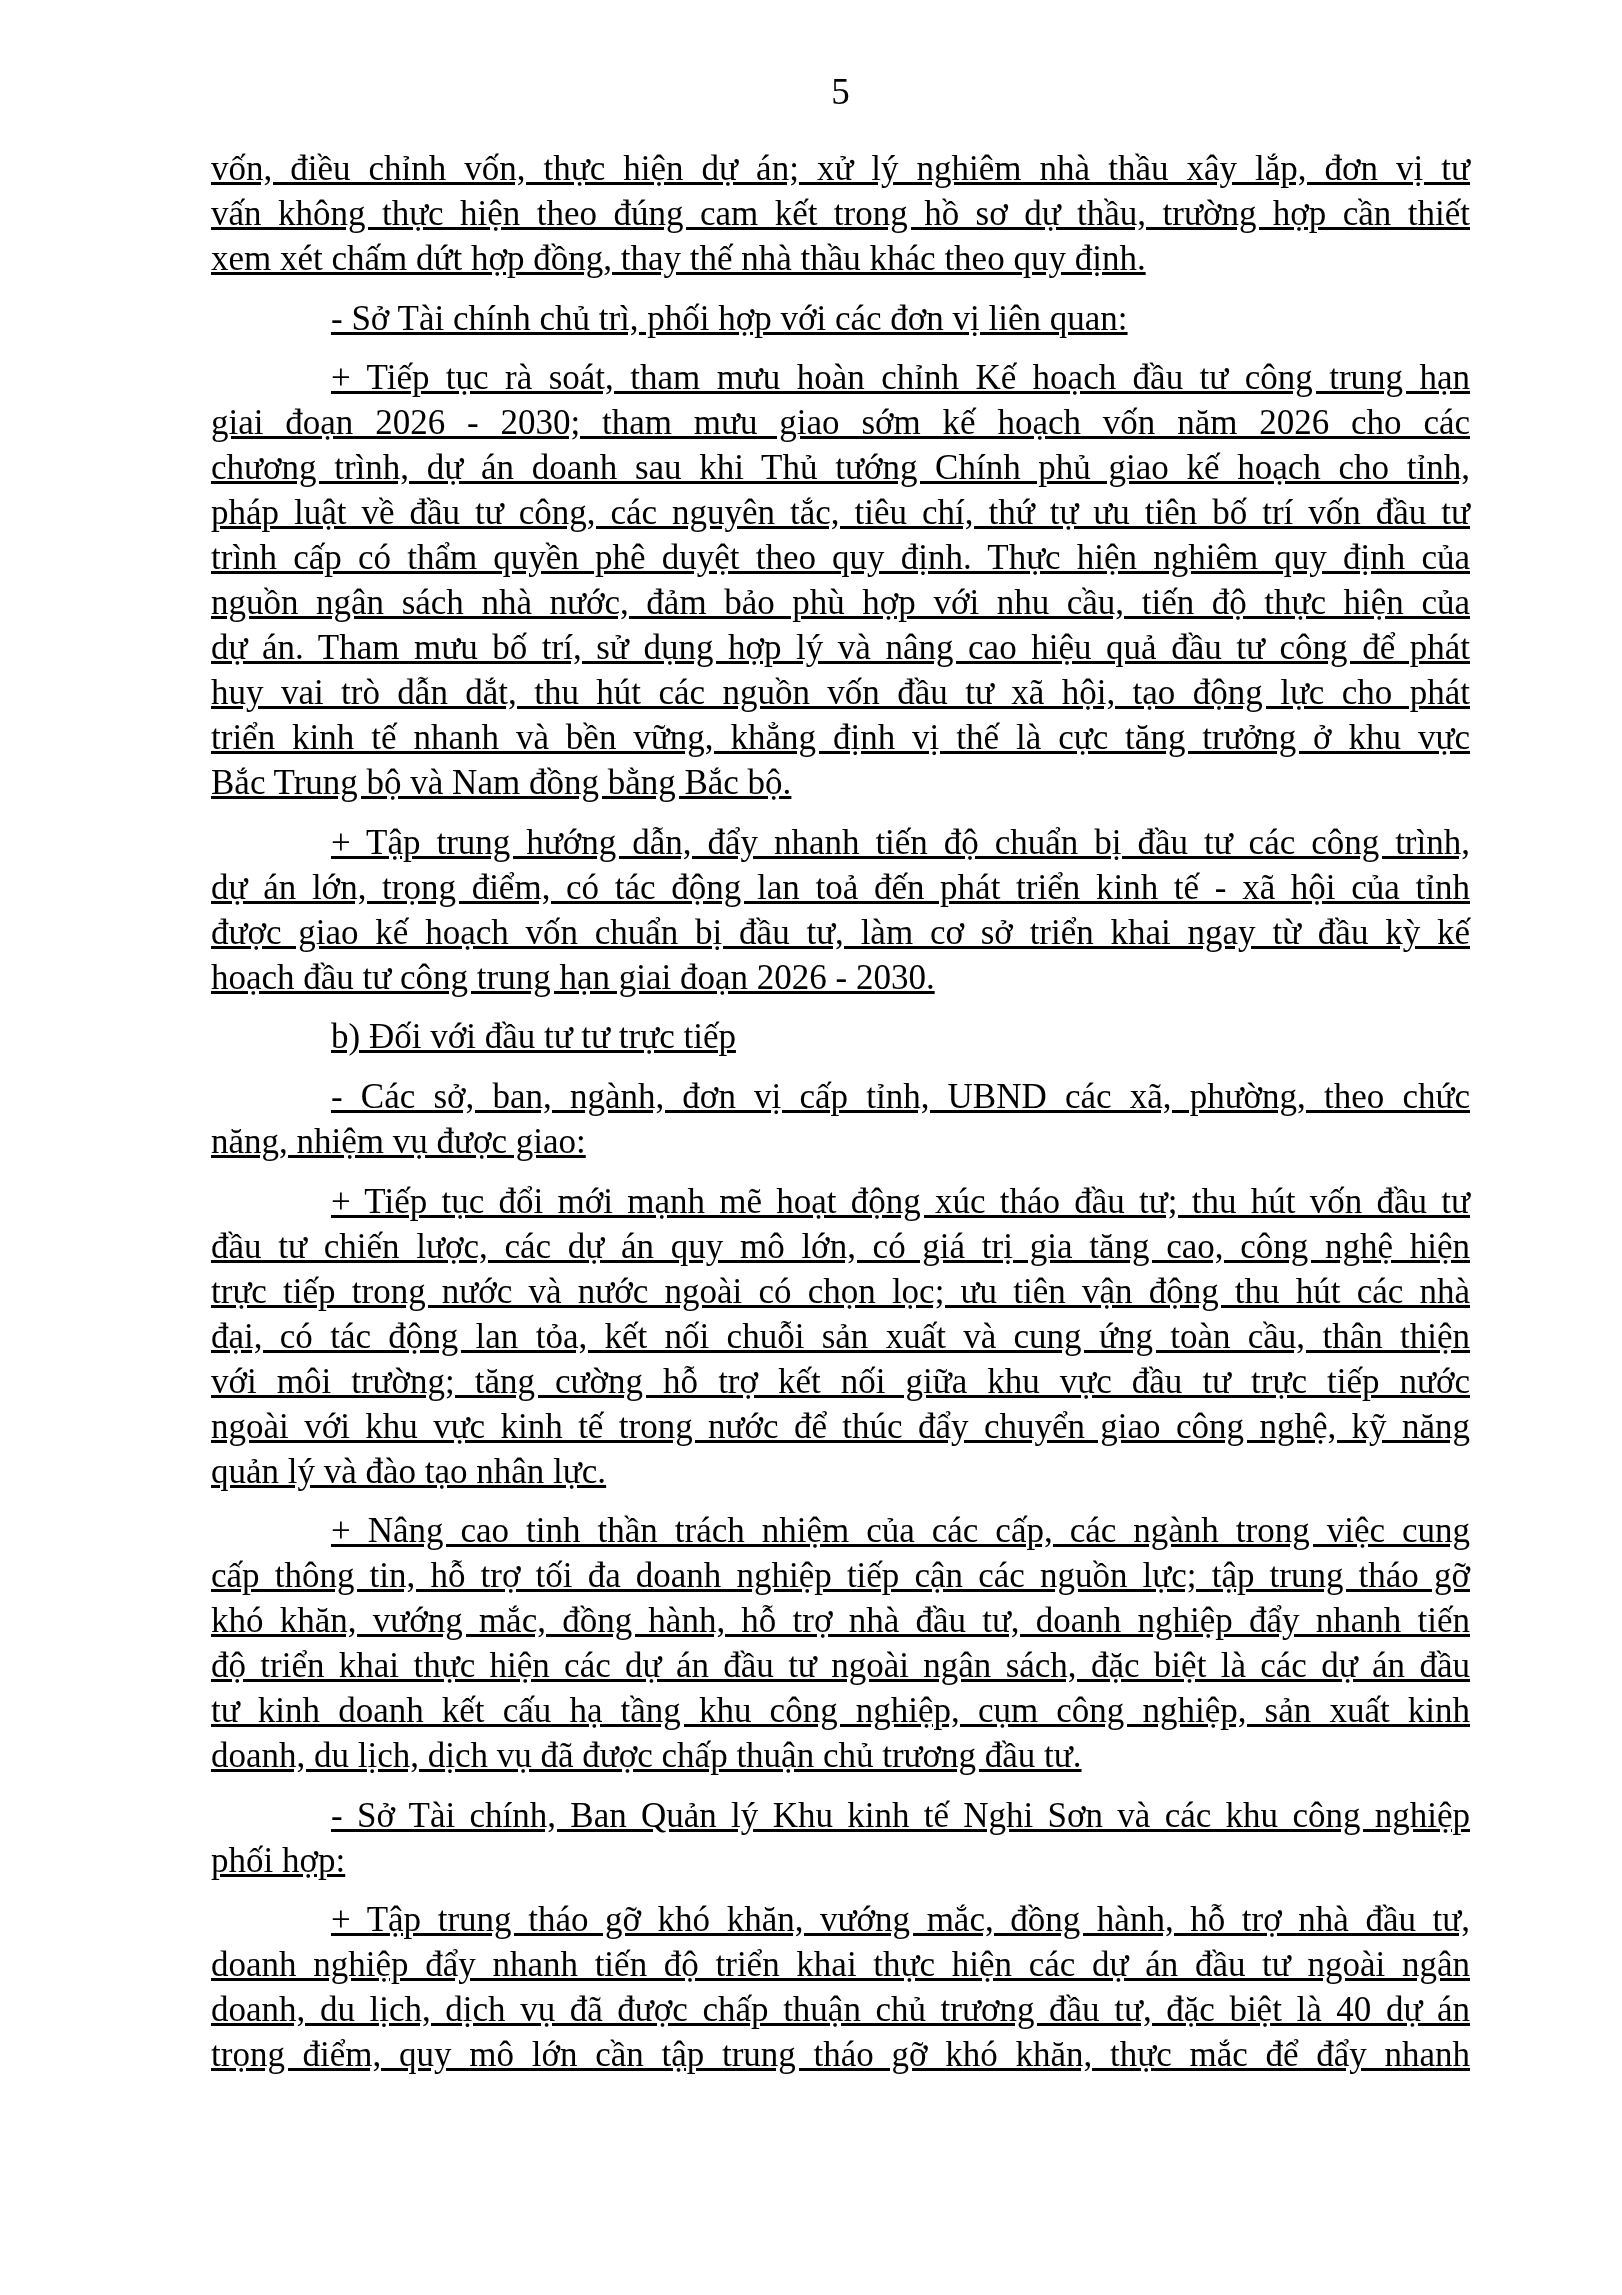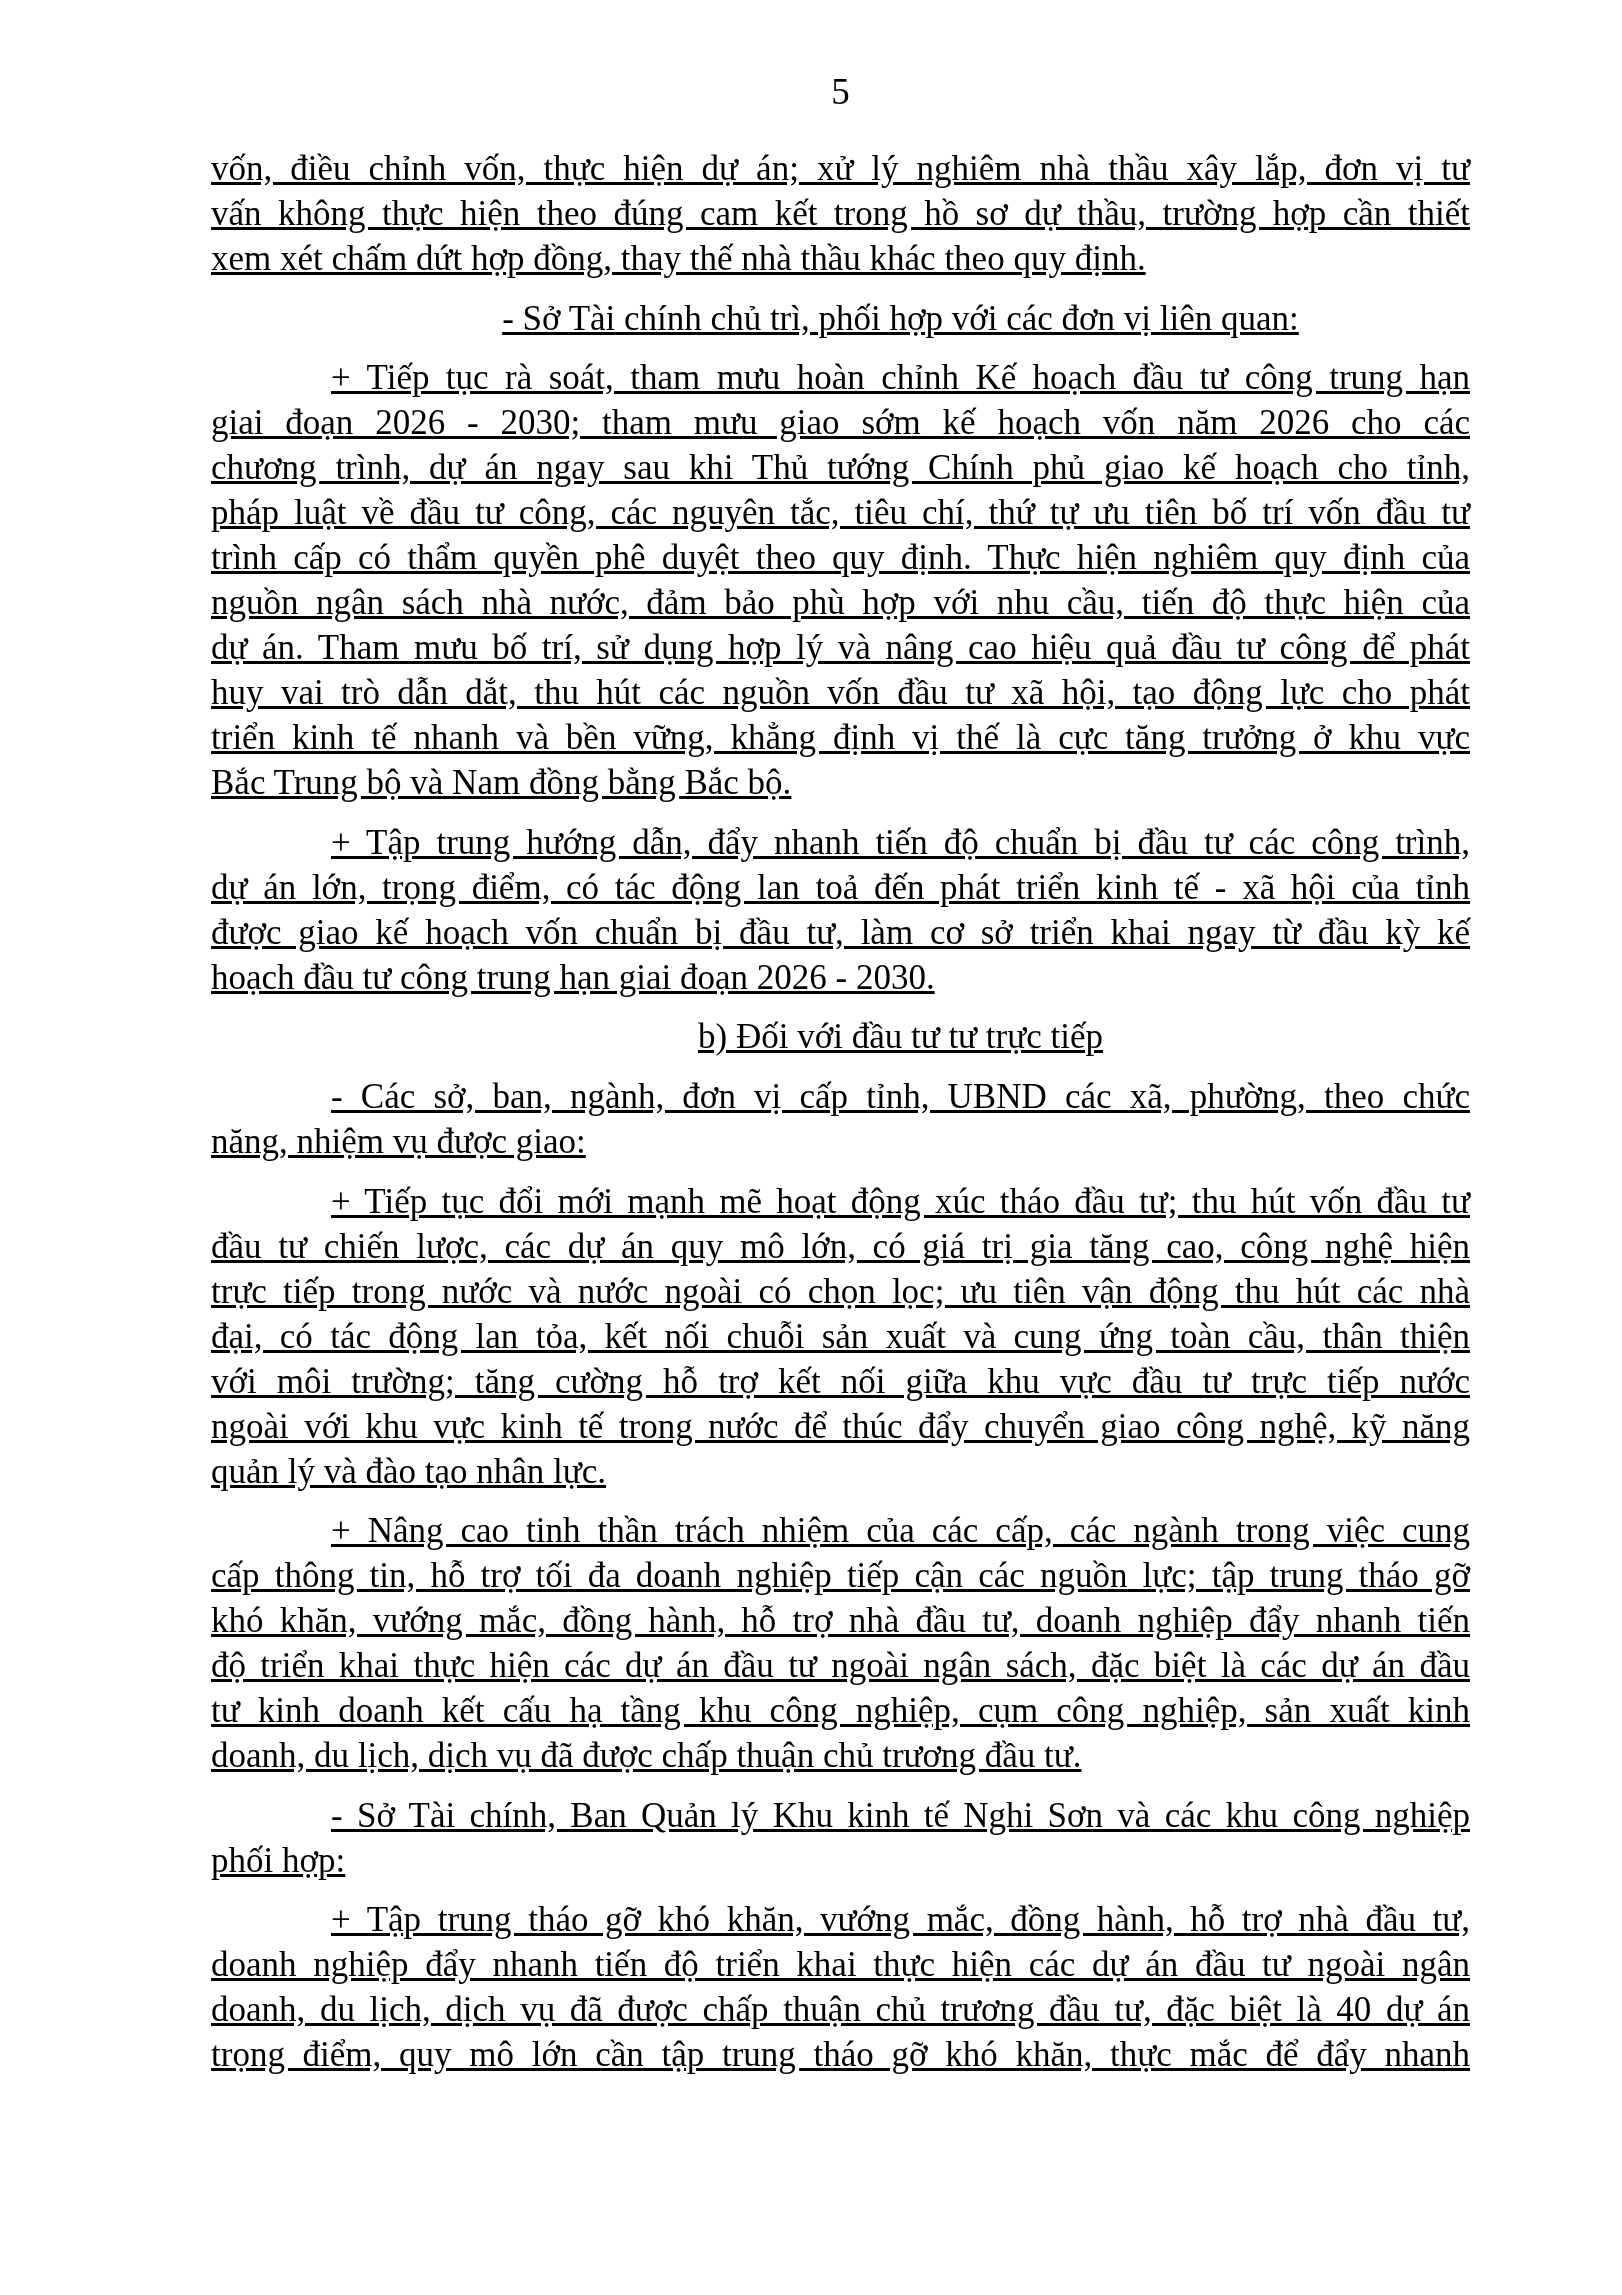--- a/index.html
+++ b/index.html
@@ -26,40 +26,40 @@
     line-height: 45px;
   }
   .para { margin: 0 0 14.6px 0; text-decoration: underline; }
   .para:last-child { margin-bottom: 8px; }
   .line { text-align: left; }
   .line.just {
     text-align: justify;
     text-align-last: justify;
     text-justify: inter-word;
   }
-  .line.indent { padding-left: 120px; text-align: center; }
+  .line.indent { padding-left: 120px; }
 </style>
 </head>
 <body>
 
 <div class="page">
   <div class="page-number">5</div>
   <div class="content">
       <div class="para">
         <div class="line just">vốn, điều chỉnh vốn, thực hiện dự án; xử lý nghiêm nhà thầu xây lắp, đơn vị tư</div>
         <div class="line just">vấn không thực hiện theo đúng cam kết trong hồ sơ dự thầu, trường hợp cần thiết</div>
         <div class="line">xem xét chấm dứt hợp đồng, thay thế nhà thầu khác theo quy định.</div>
       </div>
       <div class="para">
         <div class="line indent">- Sở Tài chính chủ trì, phối hợp với các đơn vị liên quan:</div>
       </div>
       <div class="para">
         <div class="line just indent">+ Tiếp tục rà soát, tham mưu hoàn chỉnh Kế hoạch đầu tư công trung hạn</div>
         <div class="line just">giai đoạn 2026 - 2030; tham mưu giao sớm kế hoạch vốn năm 2026 cho các</div>
-        <div class="line just">chương trình, dự án ngay sau khi Thủ tướng Chính phủ giao kế hoạch cho tỉnh,</div>
+        <div class="line just">chương trình, dự án doanh sau khi Thủ tướng Chính phủ giao kế hoạch cho tỉnh,</div>
         <div class="line just">pháp luật về đầu tư công, các nguyên tắc, tiêu chí, thứ tự ưu tiên bố trí vốn đầu tư</div>
         <div class="line just">trình cấp có thẩm quyền phê duyệt theo quy định. Thực hiện nghiêm quy định của</div>
         <div class="line just">nguồn ngân sách nhà nước, đảm bảo phù hợp với nhu cầu, tiến độ thực hiện của</div>
         <div class="line just">dự án. Tham mưu bố trí, sử dụng hợp lý và nâng cao hiệu quả đầu tư công để phát</div>
         <div class="line just">huy vai trò dẫn dắt, thu hút các nguồn vốn đầu tư xã hội, tạo động lực cho phát</div>
         <div class="line just">triển kinh tế nhanh và bền vững, khẳng định vị thế là cực tăng trưởng ở khu vực</div>
         <div class="line">Bắc Trung bộ và Nam đồng bằng Bắc bộ.</div>
       </div>
       <div class="para">
         <div class="line just indent">+ Tập trung hướng dẫn, đẩy nhanh tiến độ chuẩn bị đầu tư các công trình,</div>

